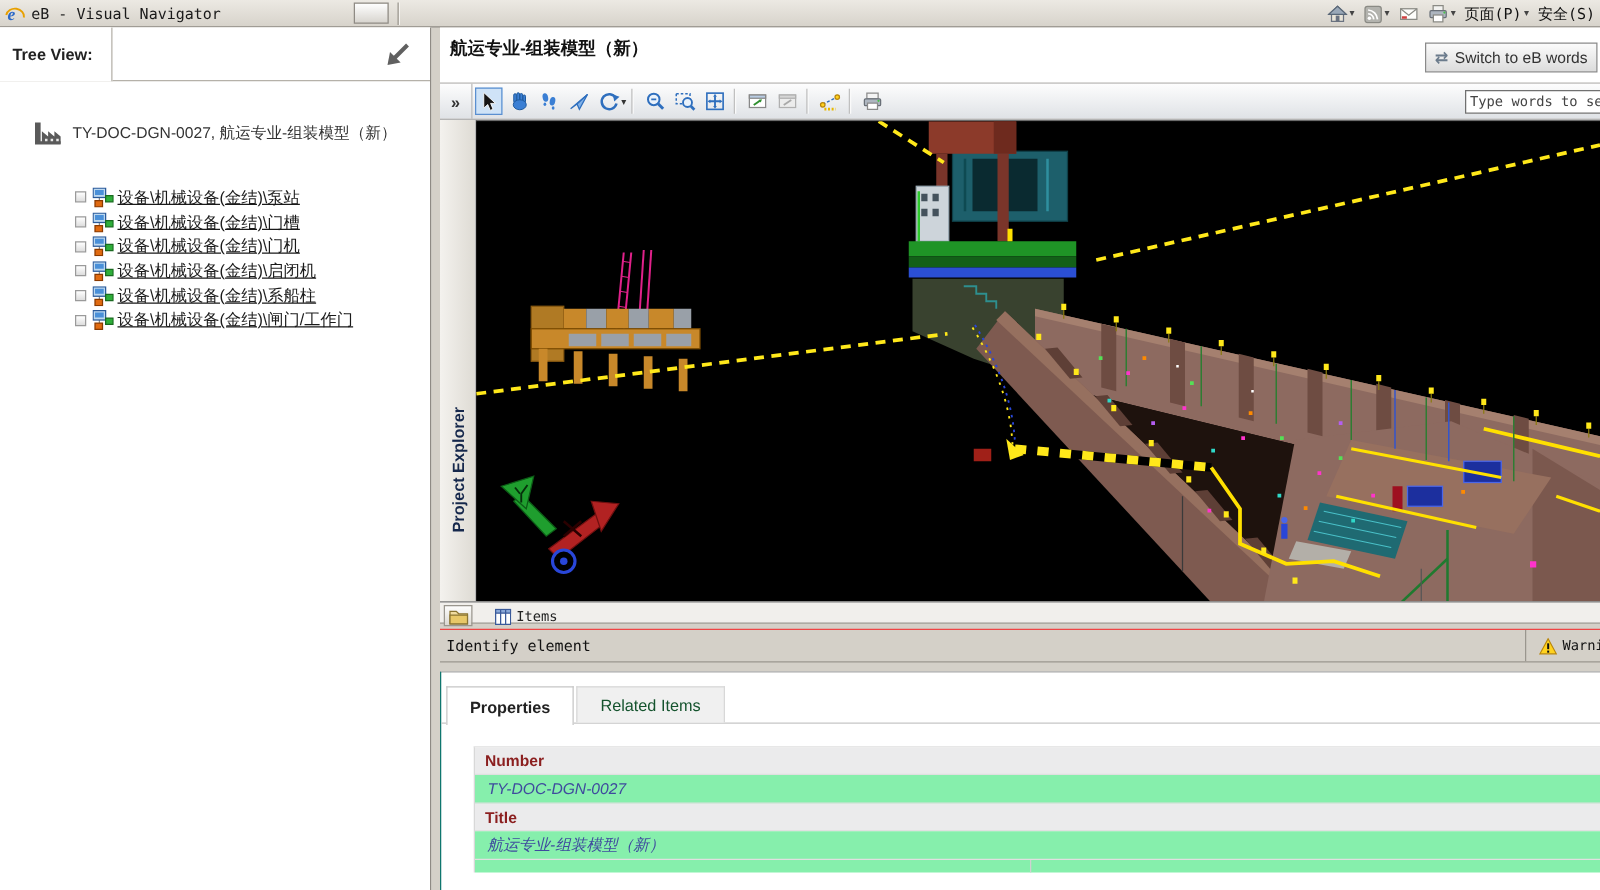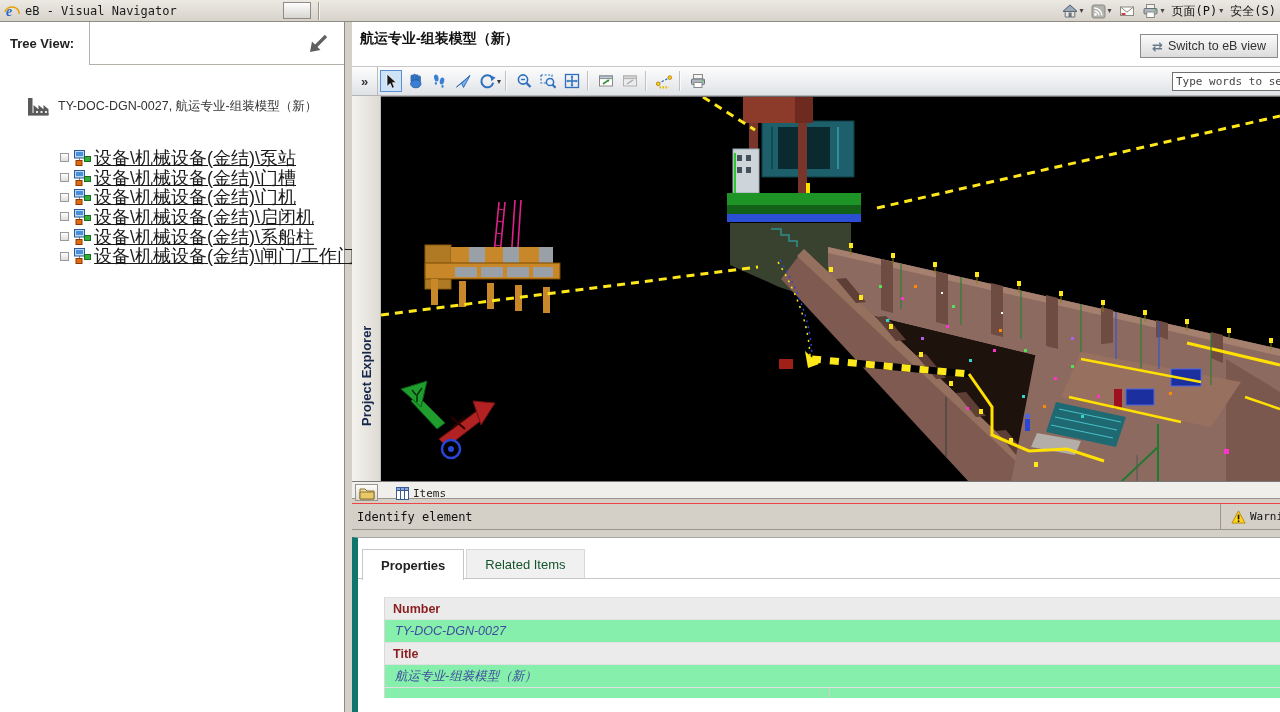--- a/index.html
+++ b/index.html
@@ -33,21 +33,21 @@
     border-right:1px solid #b5b1a9; display:flex; align-items:center; padding-left:10px;
     font-size:13px; font-weight:bold; color:#222; }
   #tree-collapse { position:absolute; right:14px; top:10px; width:24px; height:24px; cursor:pointer; }
   #tree-root { position:absolute; left:26px; top:72px; display:flex; align-items:center; gap:4px; }
   #tree-root-label { font-size:12.5px; color:#333; white-space:nowrap; }
   #tree-items { position:absolute; left:0; top:126px; width:100%; }
   .tree-row { height:19.7px; display:flex; align-items:center; padding-left:60px; }
   .tree-checkbox { width:9px; height:9px; border:1px solid #9a9a9a;
     background:linear-gradient(#fff,#ddd); flex:0 0 auto; }
   .tree-node-icon { margin-left:5px; margin-right:3px; flex:0 0 auto; }
-  .tree-label { font-size:18px; color:#1a1a1a; text-decoration:underline;
+  .tree-label { font-size:13px; color:#1a1a1a; text-decoration:underline;
     white-space:nowrap; cursor:pointer; }
 
   
   #doc-header { position:absolute; left:352px; top:22px; width:928px; height:44px; background:#fff; }
   #doc-title { position:absolute; left:8px; top:8px; font-size:14px; font-weight:bold; color:#111; }
   #switch-btn { position:absolute; right:2px; top:12px; width:138px; height:24px;
     background:linear-gradient(#fbfbfb,#dcdcdc); border:1px solid #8a8a8a;
     display:flex; align-items:center; justify-content:center; gap:5px; cursor:pointer; }
   #switch-btn .swap-glyph { color:#6b7b8c; font-size:13px; font-weight:bold; }
   #switch-btn .label { font-size:12.5px; color:#333; }
@@ -92,21 +92,21 @@
     background:#d4d0c8; border-top:1px solid #ef4444; border-bottom:1px solid #9a968e; }
   #status-text { position:absolute; left:5px; top:6px;
     font-family:"DejaVu Sans Mono","Liberation Mono",monospace; font-size:12px; color:#111; }
   #status-warning { position:absolute; left:868px; top:0; height:100%; display:flex;
     align-items:center; gap:4px; padding-left:10px; border-left:1px solid #9a968e; cursor:pointer; }
   #status-warning .label { font-family:"DejaVu Sans Mono","Liberation Mono",monospace;
     font-size:11px; color:#111; white-space:nowrap; }
 
   
   #props-panel { position:absolute; left:352px; top:537px; width:928px; height:175px;
-    background:#fff; border-top:1px solid #a8a8a8; border-left:6px solid #0f766e; }
+    background:#fff; border-top:1px solid #a8a8a8; border-left:1px solid #0f766e; }
   #ptab-line { position:absolute; left:0; top:40px; width:100%; height:1px; background:#c6c6c6; }
   .ptabs { position:absolute; left:4px; top:11px; display:flex; }
   .ptab { height:29px; padding:0 18px; display:flex; align-items:center; font-size:13px; cursor:pointer; }
   .ptab.active { background:#fff; border:1px solid #c6c6c6; border-bottom:none; height:31px;
     font-weight:bold; color:#222; z-index:2; }
   .ptab.inactive { background:#f0f0f0; border:1px solid #d8d8d8; border-bottom:none; color:#14532d; margin-left:2px; }
   #prop-table { position:absolute; left:26px; top:59px; width:902px; border-top:1px solid #e0e0e0;
     border-left:1px solid #d8d8d8; }
   .prow { border-bottom:1px solid #e0e0e0; display:flex; align-items:center; }
   .prow.hdr { background:#ebebec; height:22px; }
@@ -263,21 +263,21 @@
           </svg>
         <span class="tree-label">设备\机械设备(金结)\闸门/工作门</span>
       </div>
     </div>
   </div>
 
   <div id="doc-header">
     <span id="doc-title">航运专业-组装模型（新）</span>
     <div id="switch-btn">
       <span class="swap-glyph">⇄</span>
-      <span class="label">Switch to eB view</span>
+      <span class="label">Switch to eB words</span>
     </div>
   </div>
 
   <div id="toolbar">
     <div id="tb-overflow">»</div>
     <div class="tool selected">
       <svg width="18" height="18" viewBox="0 0 18 18">
         <polygon points="5,2 5,14.5 8.2,11.6 10.2,16.3 12.4,15.3 10.5,10.7 14.4,10.7" fill="#151515" stroke="#fff" stroke-width="0.7"></polygon>
       </svg>
     </div>

